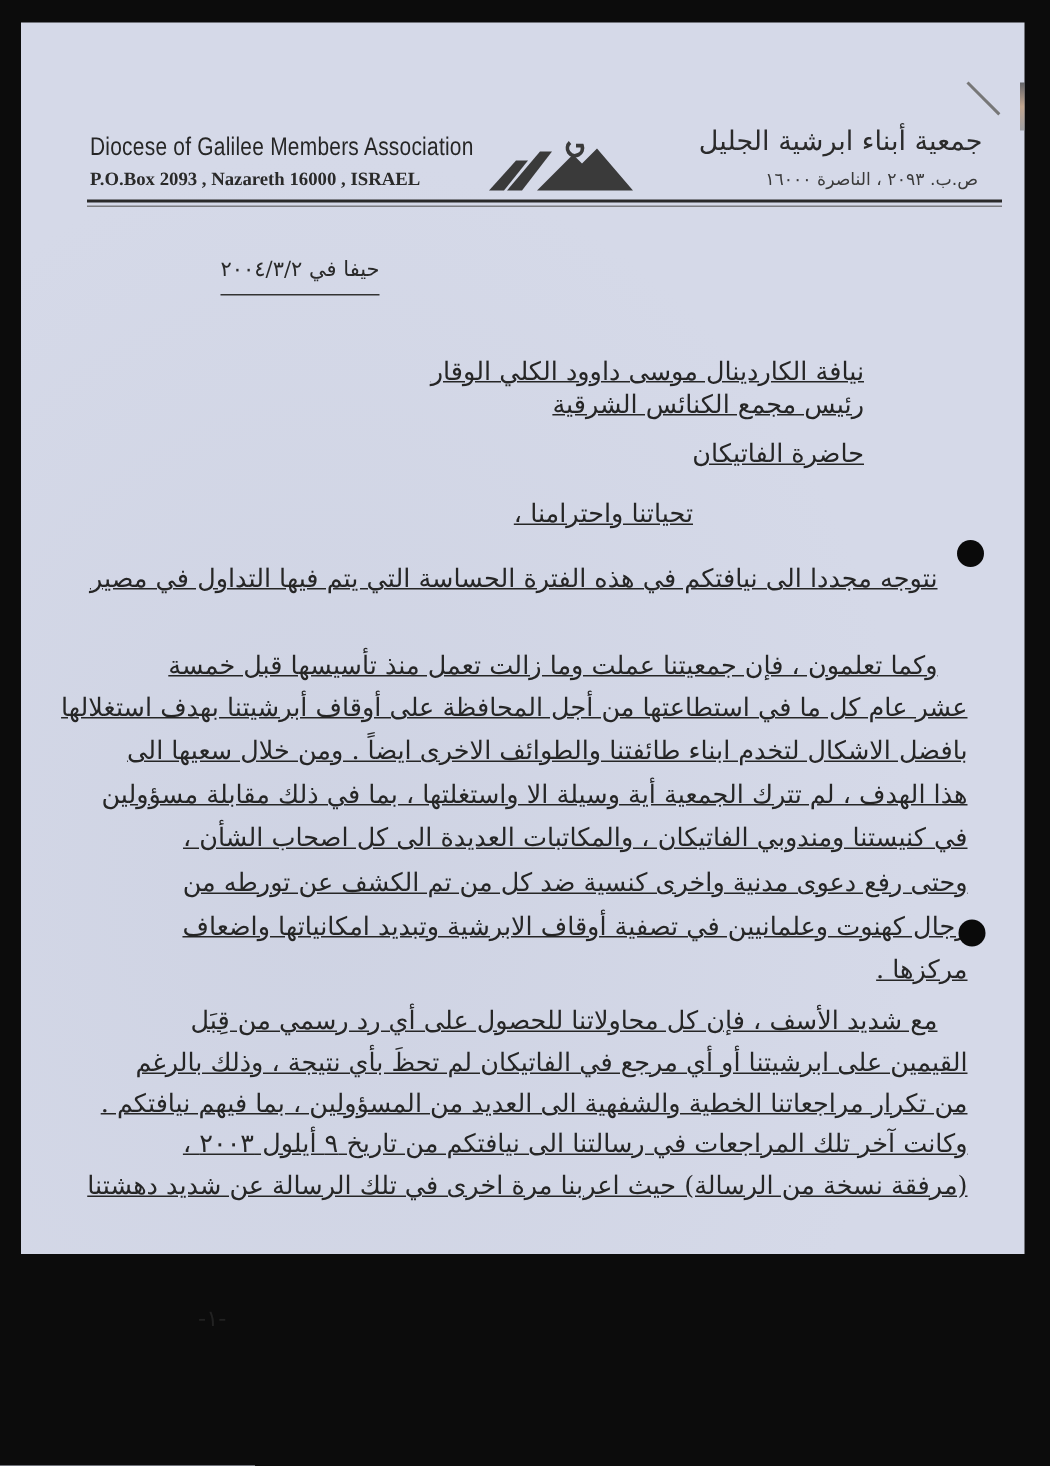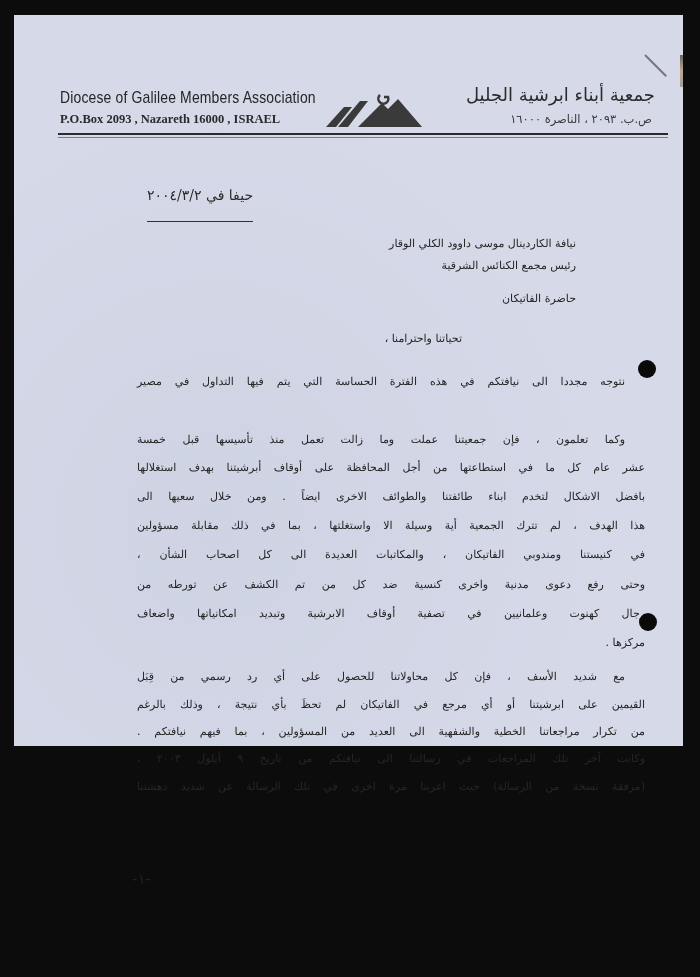--- a/index.html
+++ b/index.html
@@ -1,21 +1,21 @@
 <!DOCTYPE html>
 <html><head>
 <meta charset="utf-8">
 <style>
   html, body { margin:0; padding:0; }
   body {
     width:700px; height:977px; background:#0c0c0c; position:relative; overflow:hidden;
     font-family:"DejaVu Serif", serif;
   }
   .page {
-    position:absolute; left:14px; top:15px; width:669px; height:731px;
+    position:absolute; left:14px; top:15px; width:669px; height:821px;
     background:#d5d9e8;
     background-image: radial-gradient(ellipse at 30% 70%, rgba(200,205,222,0.5), rgba(0,0,0,0) 60%);
   }
   .abs { position:absolute; }
   .en-title {
     left:46px; top:73px; font-family:"Liberation Sans Narrow","Liberation Sans", sans-serif;
     font-size:17px; color:#262626; letter-spacing:0.2px; transform:scaleX(0.82); transform-origin:left center;
     white-space:nowrap; font-weight:normal;
   }
   .en-addr {
@@ -27,26 +27,26 @@
     direction:rtl; white-space:nowrap;
   }
   .ar-addr {
     right:31px; top:97px; font-family:"DejaVu Sans", sans-serif; font-size:11.5px; color:#3a3a3a;
     direction:rtl; white-space:nowrap; letter-spacing:0.5px;
   }
   .rule1 { left:44px; top:118px; width:610px; height:2px; background:#2a2a2a; }
   .rule2 { left:44px; top:122px; width:610px; height:1px; background:#555; opacity:0.7; }
   .logo { left:310px; top:74px; width:100px; height:40px; }
   .date {
-    left:133px; top:172px; font-size:14px; color:#2a2a2a; direction:rtl; white-space:nowrap;
-    border-bottom:1px solid #333; padding-bottom:18px; font-family:"DejaVu Serif", serif;
+    left:133px; top:156px; font-size:14px; color:#2a2a2a; direction:rtl; white-space:nowrap;
+    border-bottom:1px solid #333; padding-bottom:8px; font-family:"DejaVu Serif", serif;
   }
   .ar {
     direction:rtl; text-align:right; font-family:"DejaVu Serif", serif; color:#262626;
-    font-size:11px; white-space:nowrap;
+    font-size:17px; white-space:nowrap;text-decoration:underline;
   }
   .addr-line { right:107px; }
   .body-line { left:120px; width:520px; text-align:justify; text-align-last:justify;margin-left:17px; }
   .body-line.last { text-align-last:right; }
   .hole { width:18px; height:18px; border-radius:50%; background:#0a0a0a; }
   .pagenum { left:118px; top:855px; font-size:15px; color:#222; font-family:"DejaVu Sans", sans-serif; }
   .corner-mark { left:631px; top:39px; width:30px; height:2px; background:#777; transform:rotate(45deg); transform-origin:left center; }
   .corner-ink { left:666px; top:40px; width:3px; height:32px; background:linear-gradient(#333,#b9906a,#888); opacity:0.7; }
 </style>
 </head>

